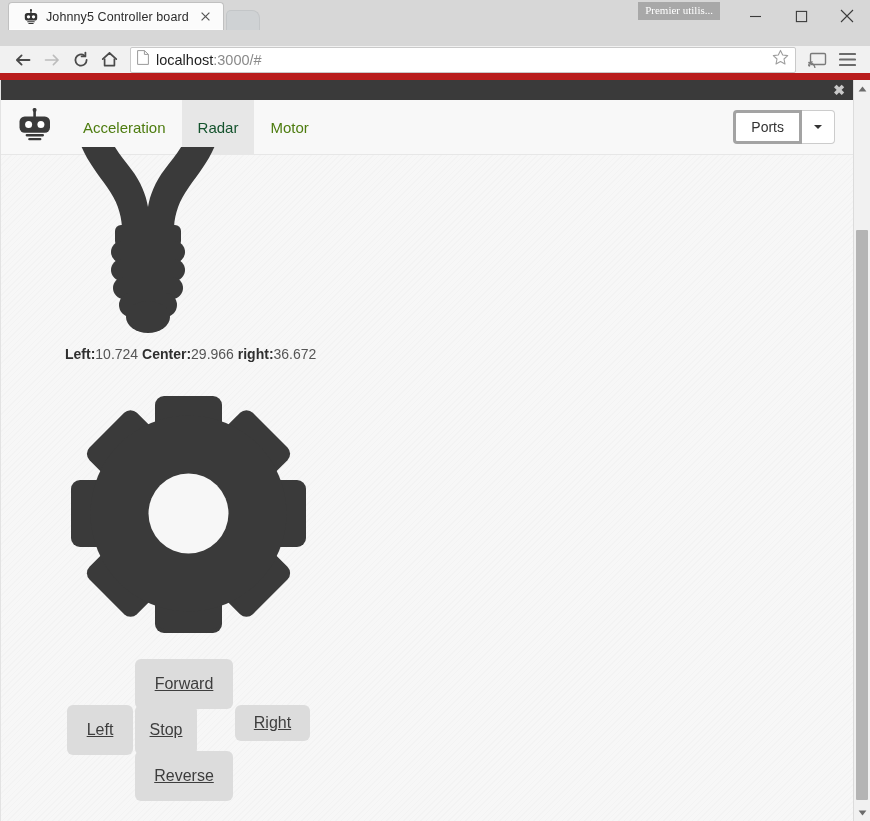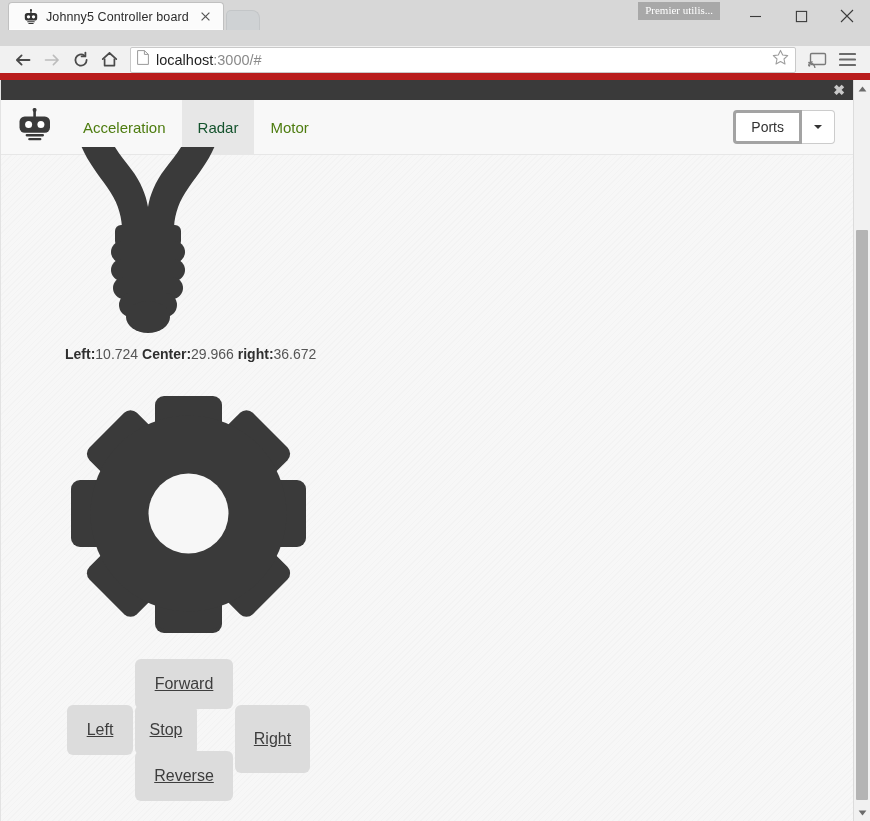--- a/index.html
+++ b/index.html
@@ -279,21 +279,21 @@
     color: #3d3d3d;
     font-size: 16px;
     font-family: "Liberation Sans", sans-serif;
     display: flex; align-items: center; justify-content: center;
     line-height: 1;
     text-decoration: underline;
   }
   .btn-forward { left: 68px; top: 0;    width: 98px; height: 50px; }
   .btn-left    { left: 0;    top: 46px; width: 66px; height: 50px; }
   .btn-stop    { left: 68px; top: 46px; width: 62px; height: 50px; }
-  .btn-right   { left: 168px;top: 46px; width: 75px; height: 68px; }
+  .btn-right   { left: 168px;top: 46px; width: 75px; height: 36px; }
   .btn-reverse { left: 68px; top: 92px; width: 98px; height: 50px; }
 
   
   .scrollbar {
     width: 17px;
     flex: 0 0 17px;
     background: #f1f1f1;
     border-left: 1px solid #dcdcdc;
     display: flex; flex-direction: column;
     position: relative;

